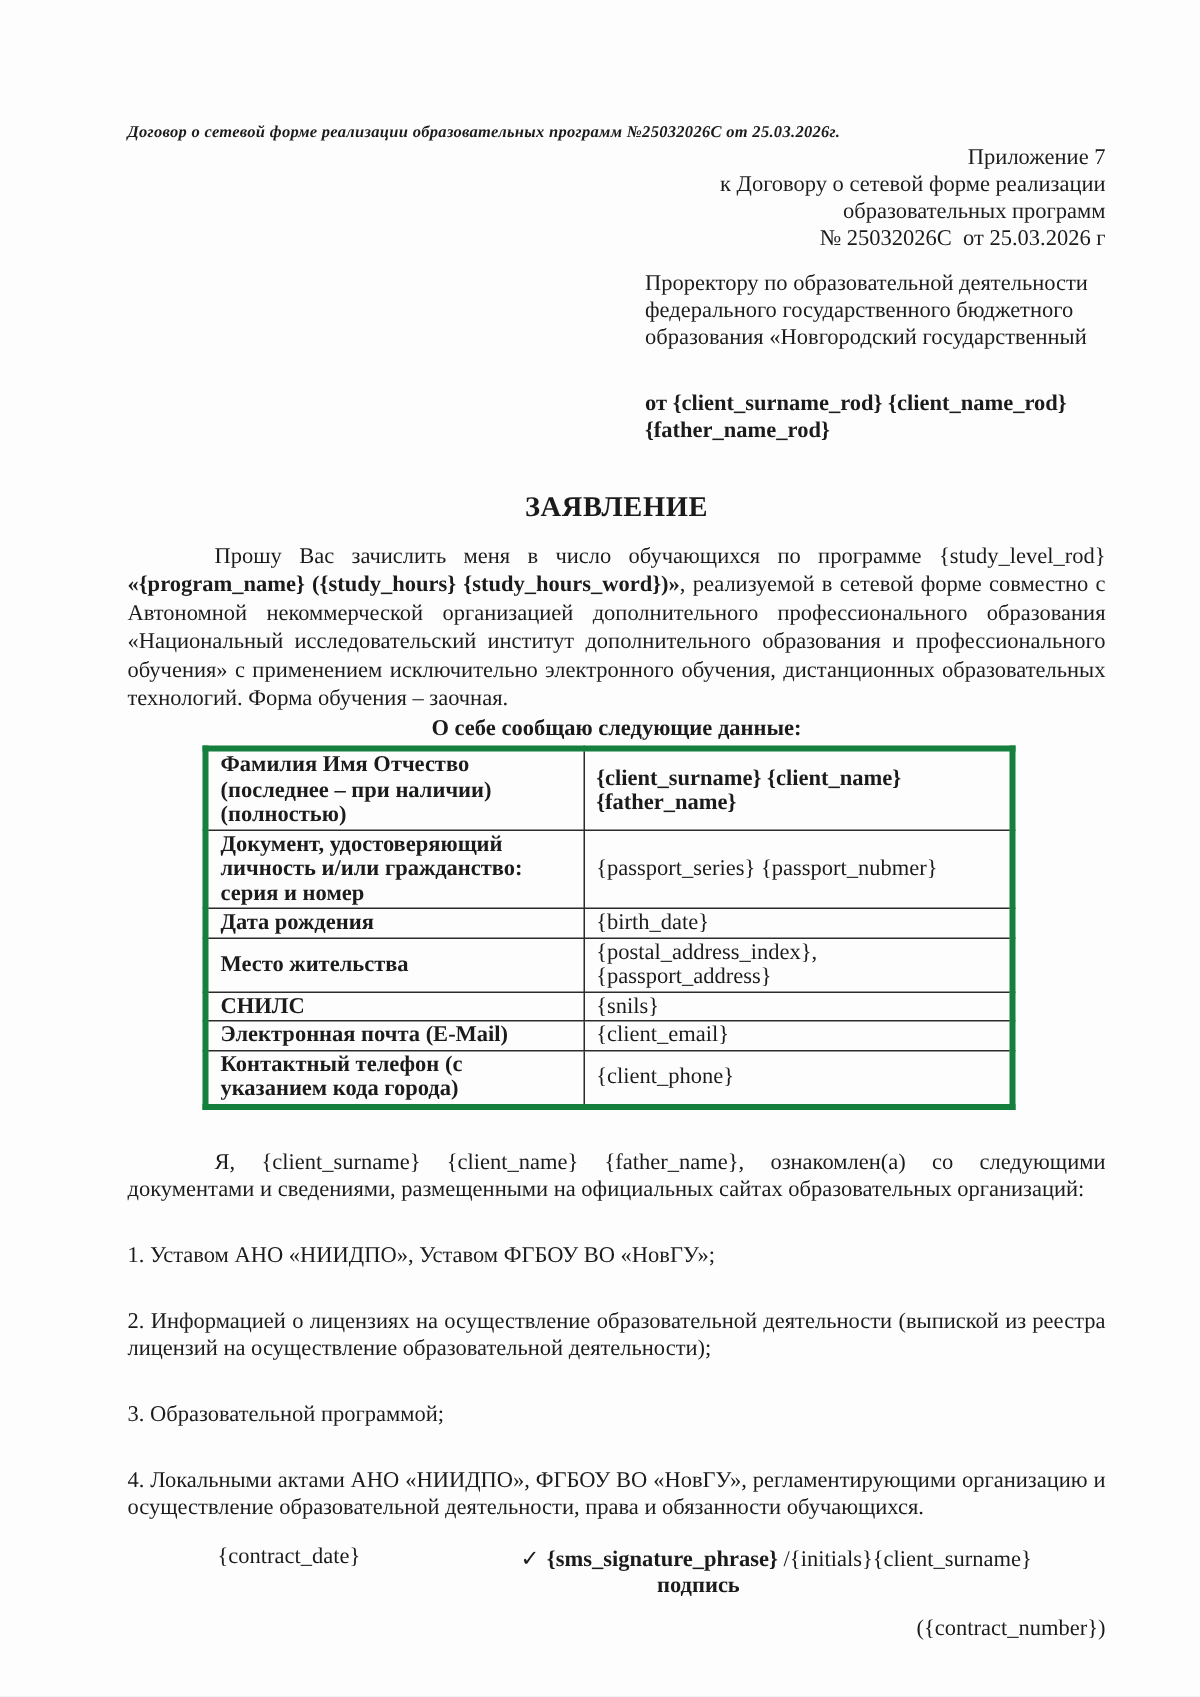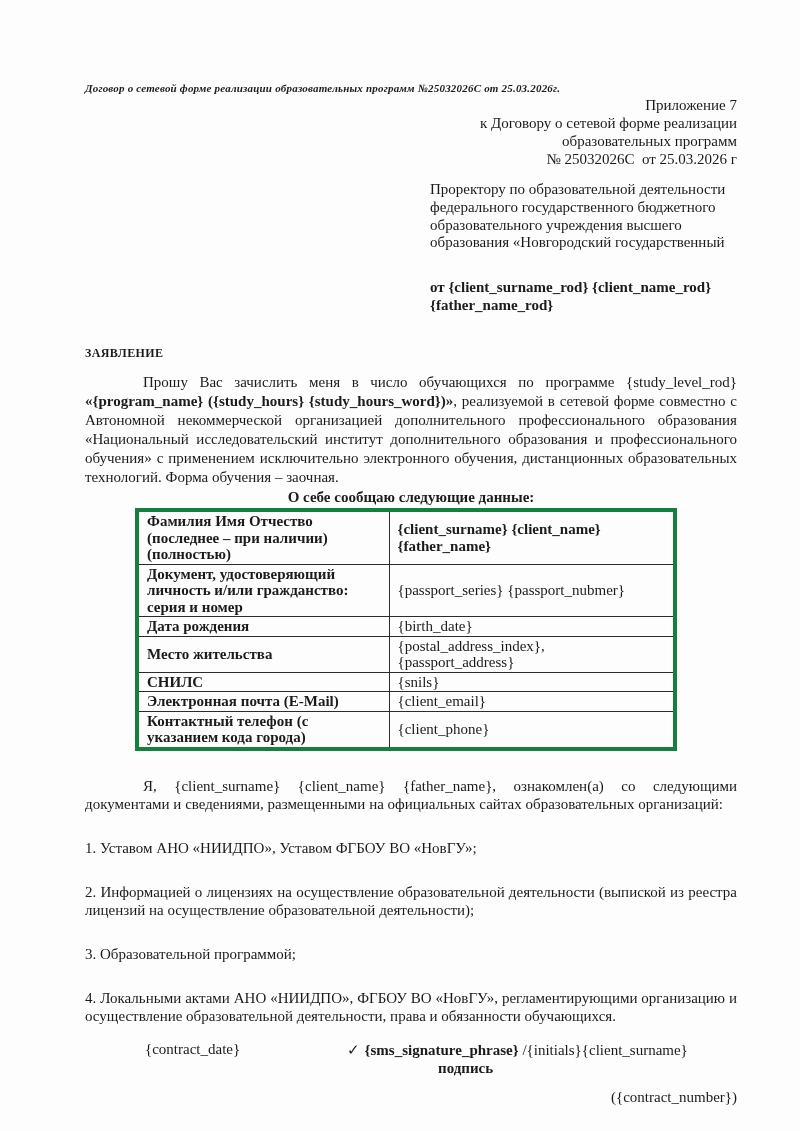--- a/index.html
+++ b/index.html
@@ -33,21 +33,22 @@
     line-height: 17.8px;
   }
   .from-block {
     margin-left: 345px;
     margin-top: 26px;
     line-height: 18px;
     font-weight: bold;
   }
   .doc-title {
     margin-top: 32px;
-    font-size: 12px;
+    text-align: center;
+    font-size: 19px;
     font-weight: bold;
     letter-spacing: 0.4px;
   }
   .request {
     margin-top: 12px;
     text-indent: 58px;
     text-align: justify;
     line-height: 19px;
   }
   .b { font-weight: bold; }
@@ -97,21 +98,20 @@
   <div class="appendix">
     <div>Приложение 7</div>
     <div>к Договору о сетевой форме реализации</div>
     <div>образовательных программ</div>
     <div class="pre">№ 25032026С  от 25.03.2026 г</div>
   </div>
 
   <div class="addressee">
     <div>Проректору по образовательной деятельности</div>
     <div>федерального государственного бюджетного</div>
-    <div>образовательного учреждения высшего</div>
     <div>образования «Новгородский государственный</div>
   </div>
 
   <div class="from-block">
     <div>от {client_surname_rod} {client_name_rod}</div>
     <div>{father_name_rod}</div>
   </div>
 
   <div class="doc-title">ЗАЯВЛЕНИЕ</div>
 

